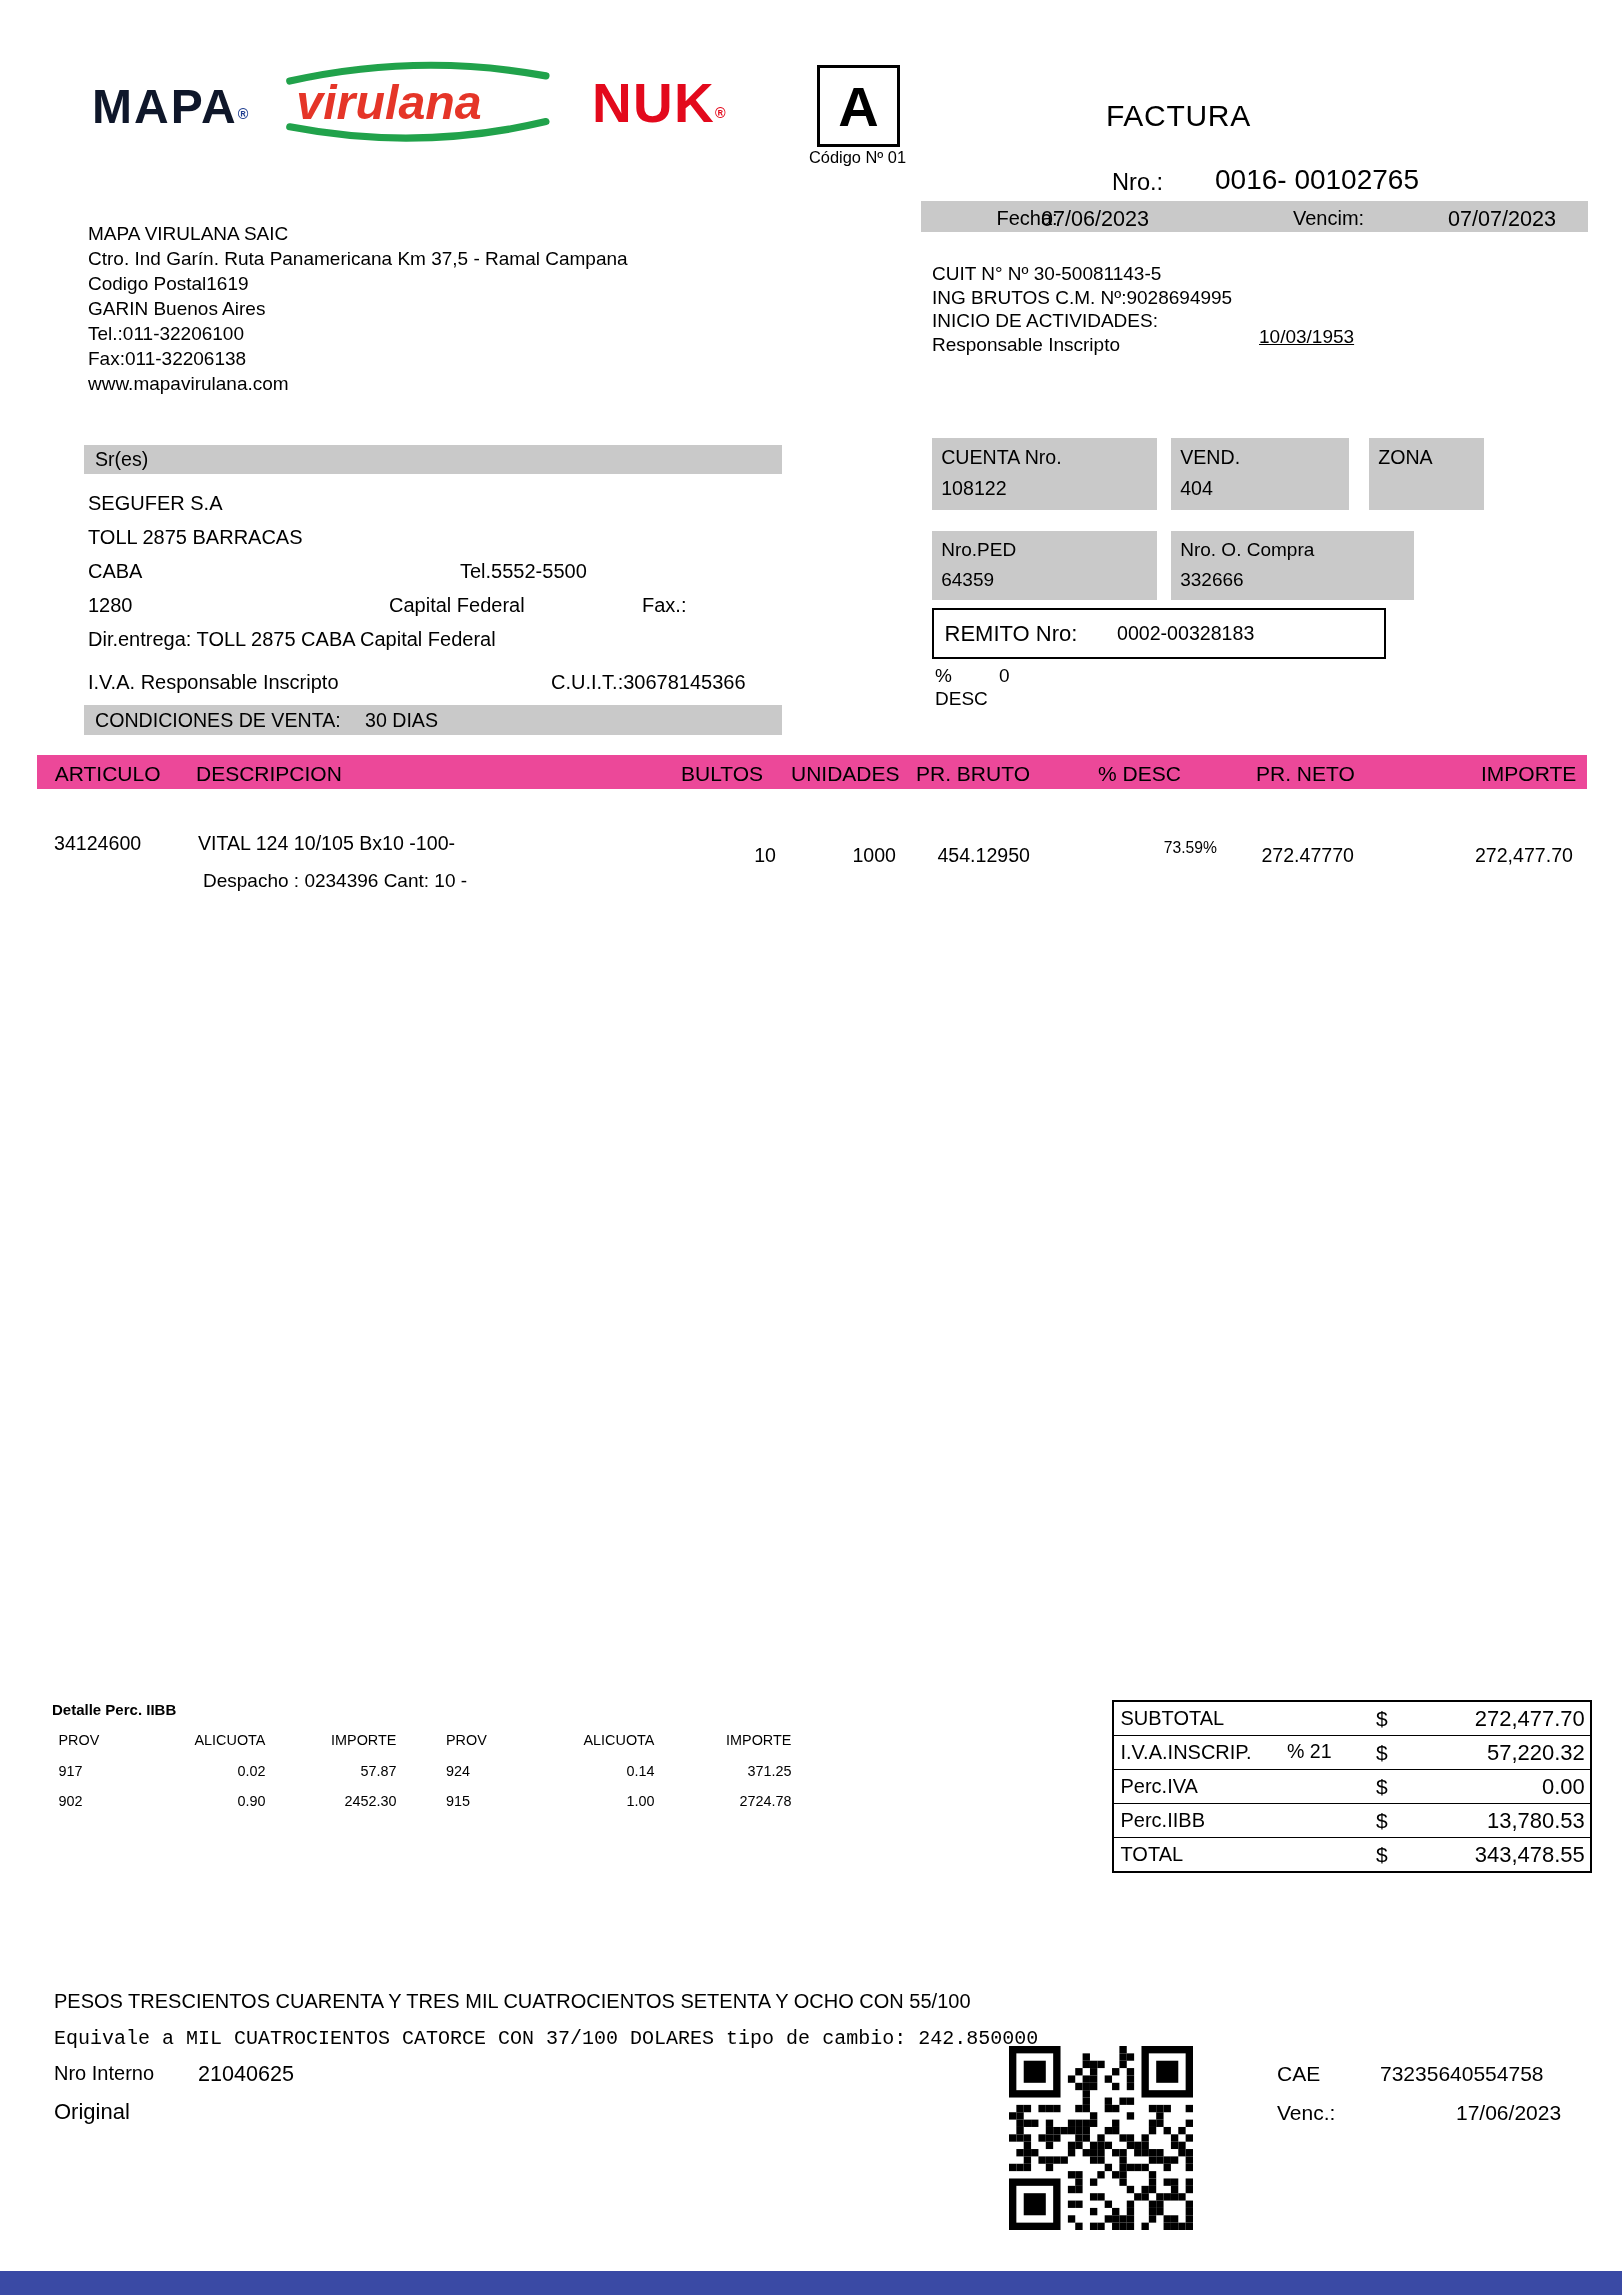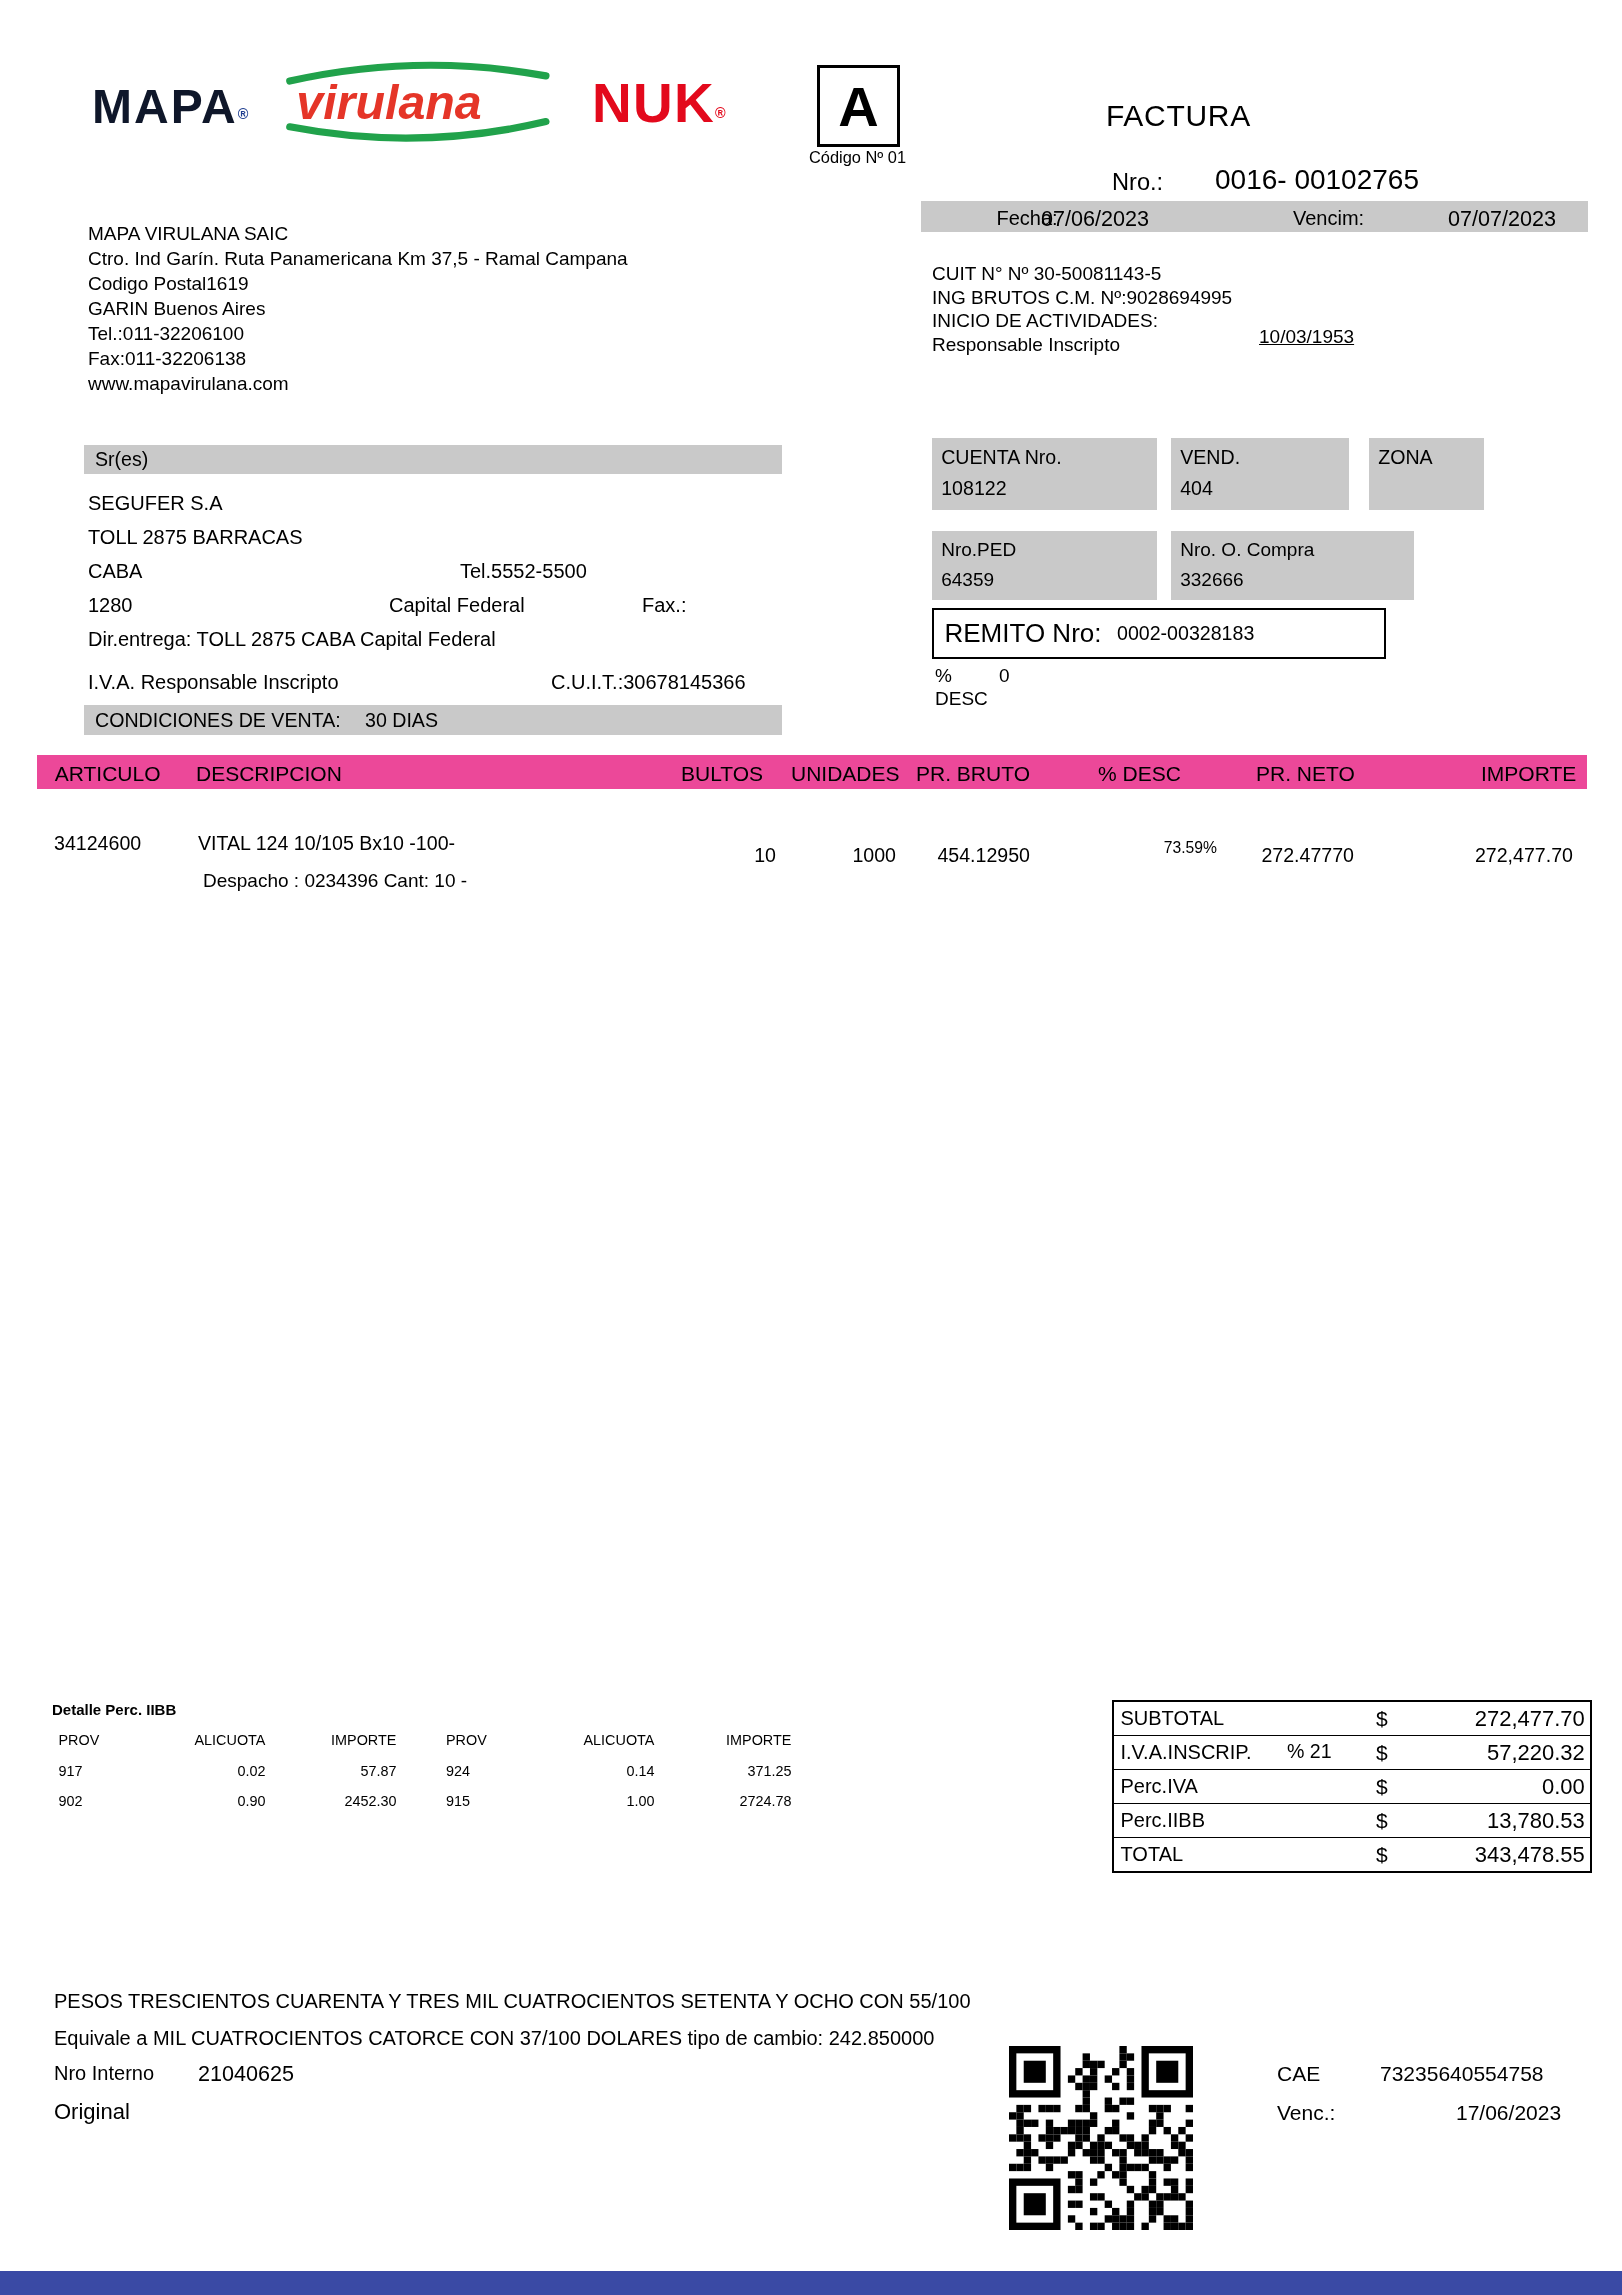--- a/index.html
+++ b/index.html
@@ -140,21 +140,21 @@
   </div>
   <div class="abs gray" style="left:932px; top:531px; width:225px; height:69px;">
     <div class="abs t29" style="left:9.2px; top:7.9px;">Nro.PED</div>
     <div class="abs t29" style="left:9.2px; top:38px;">64359</div>
   </div>
   <div class="abs gray" style="left:1171px; top:531px; width:243px; height:69px;">
     <div class="abs t29" style="left:9.2px; top:7.9px;">Nro. O. Compra</div>
     <div class="abs t29" style="left:9.2px; top:38px;">332666</div>
   </div>
   <div class="abs remito-box" style="left:932px; top:608px; width:450px; height:47px;">
-    <span style="margin-left:10.5px; font-size:26px;">REMITO Nro:</span>
+    <span style="margin-left:10.5px; font-size:22px;">REMITO Nro:</span>
     <span class="abs" style="left:183px; font-size:19.6px;">0002-00328183</span>
   </div>
   <div class="abs t29" style="left:935px; top:665px;">%</div>
   <div class="abs t29" style="left:999px; top:665px;">0</div>
   <div class="abs t29" style="left:935px; top:688px;">DESC</div>
 
   <div class="hdr-bar">
     <span style="left:17.7px;">ARTICULO</span>
     <span style="left:159px;">DESCRIPCION</span>
     <span style="left:644px;">BULTOS</span>
@@ -240,21 +240,21 @@
       <span class="tval">13,780.53</span>
     </div>
     <div class="trow">
       <span class="tlabel">TOTAL</span>
       <span class="tcur">$</span>
       <span class="tval">343,478.55</span>
     </div>
   </div>
 
   <div class="abs t31" style="left:54px; top:1990px;">PESOS  TRESCIENTOS CUARENTA Y TRES MIL CUATROCIENTOS SETENTA Y OCHO CON 55/100</div>
-  <div class="abs t31" style="left:54px; top:2027px;">Equivale a  MIL CUATROCIENTOS CATORCE CON 37/100 DOLARES tipo de cambio: 242.850000</div>
+  <div class="abs t31" style="left:54px; top:2027px;font-family:Liberation Mono, monospace;">Equivale a  MIL CUATROCIENTOS CATORCE CON 37/100 DOLARES tipo de cambio: 242.850000</div>
   <div class="abs t31" style="left:54px; top:2062px;">Nro Interno</div>
   <div class="abs t33" style="left:198px; top:2061px;">21040625</div>
   <div class="abs" style="left:54px; top:2099px; font-size:22px;">Original</div>
 
   <div class="qr-wrap">
     <svg width="184" height="184" viewBox="0 0 275 275">
         <rect x="0" y="0" width="77" height="77" fill="#000"></rect>
         <rect x="11" y="11" width="55" height="55" fill="#fff"></rect>
         <rect x="22" y="22" width="33" height="33" fill="#000"></rect>
         <rect x="198" y="0" width="77" height="77" fill="#000"></rect>

